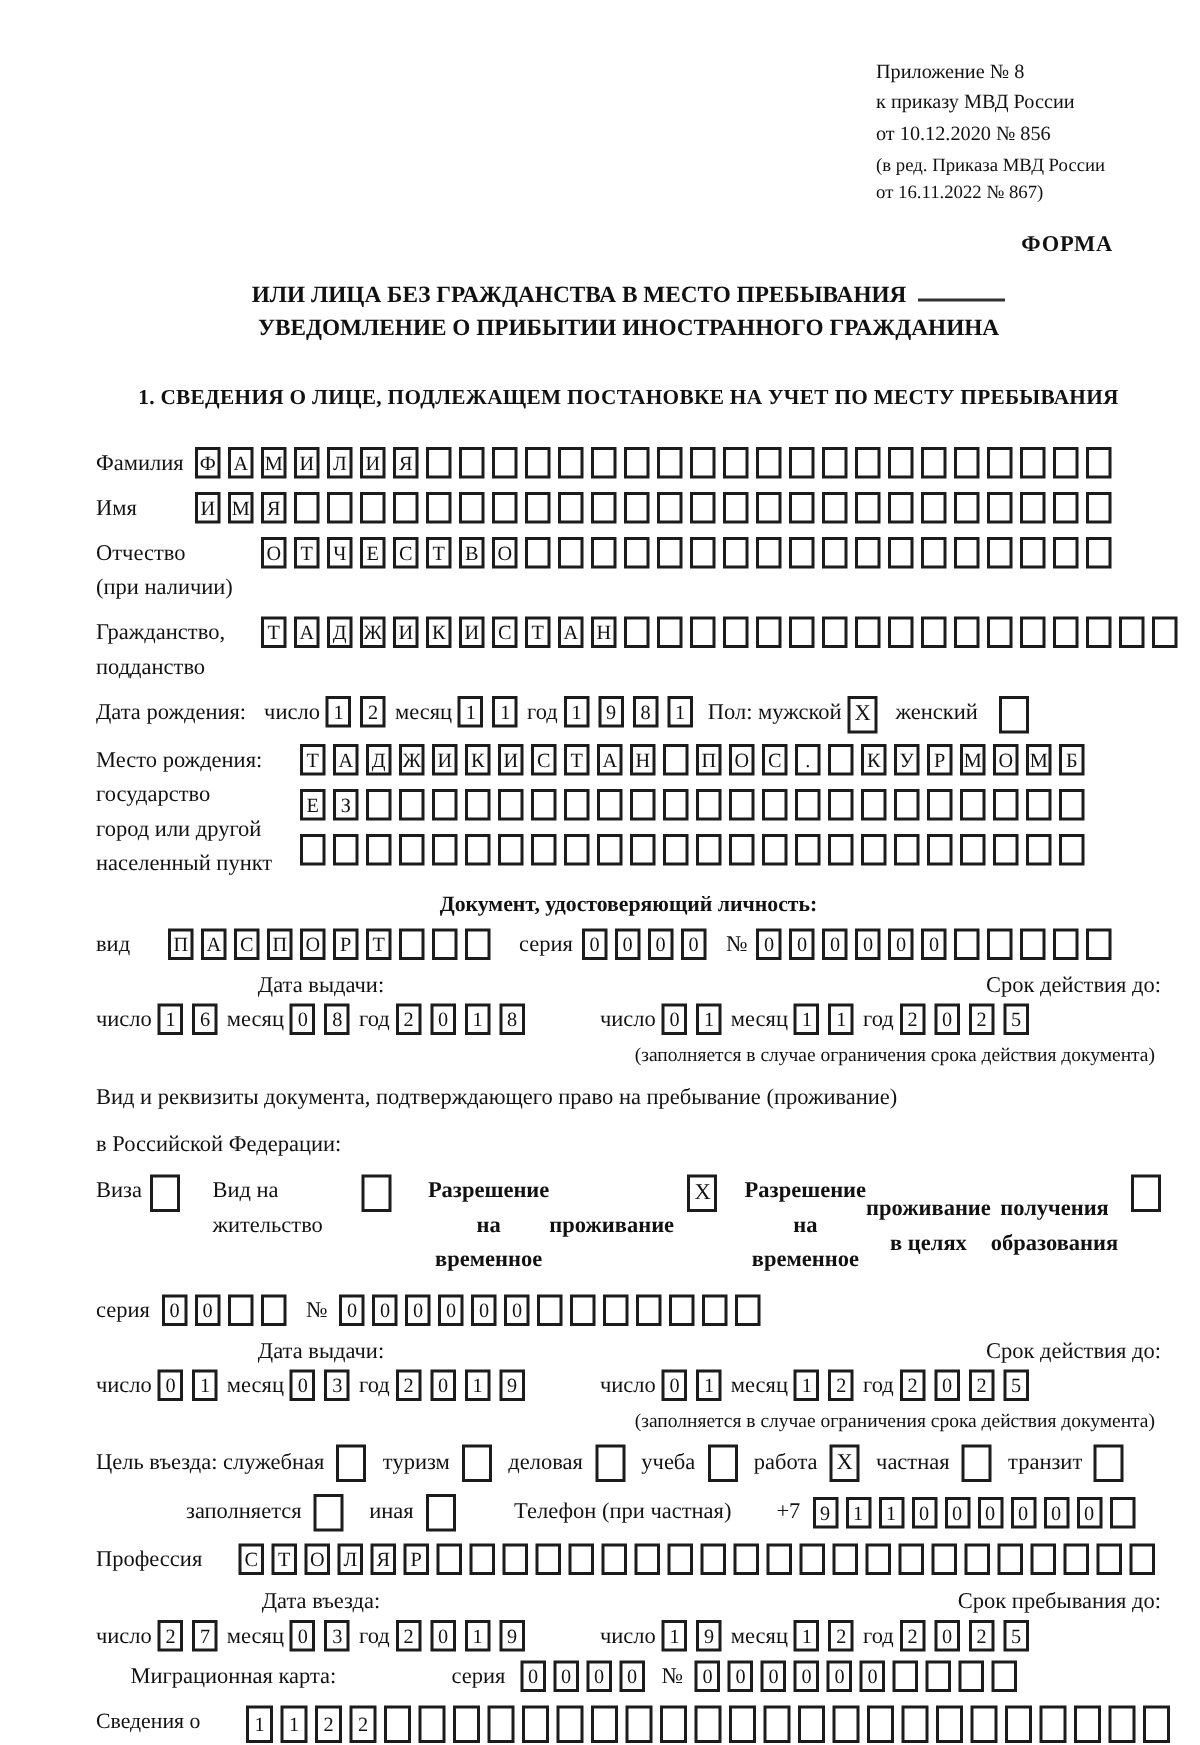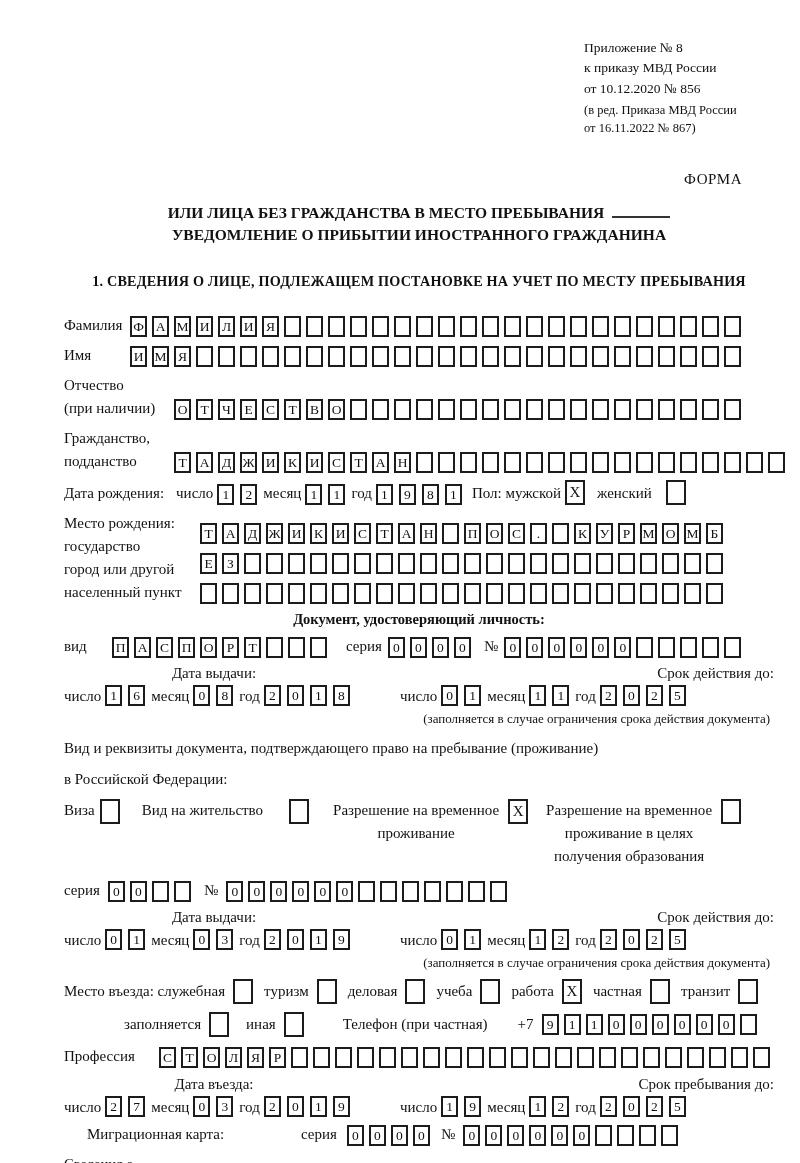--- a/index.html
+++ b/index.html
@@ -7,30 +7,30 @@
   body {
     width:800px; height:1163px;
     font-family:"Liberation Serif","DejaVu Serif",serif;
     color:#111; font-size:15px; position:relative; overflow:hidden;
   }
   .page { padding:38px 26px 10px 64px; }
 
   
   .annex { margin-left:auto; width:190px; font-size:13.5px; line-height:1.5; }
   .annex .small { font-size:12.5px; line-height:1.45; margin-top:2px; }
-  .forma { text-align:right; font-weight:normal; font-size:15px; letter-spacing:.5px; padding-right:32px; margin-top:34px; }
+  .forma { text-align:right; font-weight:bold; font-size:15px; letter-spacing:.5px; padding-right:32px; margin-top:18px; }
 
   
   .title { text-align:center; font-weight:bold; font-size:15.5px; margin-top:14px; line-height:1.45; }
   .blank-line { display:inline-block; width:58px; border-bottom:2px solid #333; height:14px; margin-left:8px; }
 
   .sec-head { text-align:center; font-weight:bold; font-size:14.2px; margin-top:26px; margin-bottom:24px; letter-spacing:.2px; }
 
   
-  .frow { display:flex; align-items:flex-end; margin-bottom:7px; }
+  .frow { display:flex; align-items:flex-start; margin-bottom:7px; }
   .flabel { font-size:15px; line-height:23px; flex:none; }
   .flabel .l2 { display:block; }
   .w66 { width:66px; } .w110 { width:110px; } .w136 { width:136px; } .w100 { width:100px; }
 
   .boxes { display:flex; flex-wrap:nowrap; }
   .cbox {
     flex:none; width:17px; height:21px; border:2px solid #1c1c1c; margin-right:5px;
     text-align:center; font-size:13.5px; line-height:17px; display:inline-block;
   }
   .boxes-stack { display:flex; flex-direction:column; gap:9px; }
@@ -48,21 +48,21 @@
   .note-r { text-align:right; font-size:13px; padding-right:4px; margin-bottom:8px; margin-top:1px; }
 
   
   .ckbox {
     flex:none; width:20px; height:25px; border:2px solid #1c1c1c;
     display:inline-flex; align-items:center; justify-content:center;
     font-size:15px; vertical-align:middle;
   }
   .opt-row { display:flex; align-items:flex-start; margin-top:6px; margin-bottom:10px; }
   .opt { display:flex; align-items:flex-start; }
-  .opt-lines { display:flex; flex-direction:column; align-items:center; line-height:1.55; text-align:center; }
+  .opt-lines { display:flex; flex-direction:row; align-items:center; line-height:1.55; text-align:center;font-weight:bold; }
   .opt .ckbox { margin-left:9px; }
 
   .purpose-row { display:flex; align-items:center; margin-bottom:8px; }
   .pitem { display:flex; align-items:center; margin-right:11px; }
   .pitem .ckbox { margin-left:8px; }
 
   .intro { font-size:15px; line-height:1.8; margin-top:4px; }
 
   .inline-lbl { line-height:23px; }
   .doc-heading { text-align:center; font-weight:bold; font-size:14.5px; margin:6px 0 7px 0; }
@@ -528,21 +528,21 @@
           <span class="cbox">0</span>
           <span class="cbox">2</span>
           <span class="cbox">5</span>
         </span>
     </div>
   </div>
   <div class="note-r">(заполняется в случае ограничения срока действия документа)</div>
 
   <div class="purpose-row">
     <span class="pitem">
-      <span>Место въезда: служебная</span>
+      <span>Цель въезда: служебная</span>
       <span class="ckbox"></span>
     </span>
     <span class="pitem">
       <span>туризм</span>
       <span class="ckbox"></span>
     </span>
     <span class="pitem">
       <span>деловая</span>
       <span class="ckbox"></span>
     </span>

